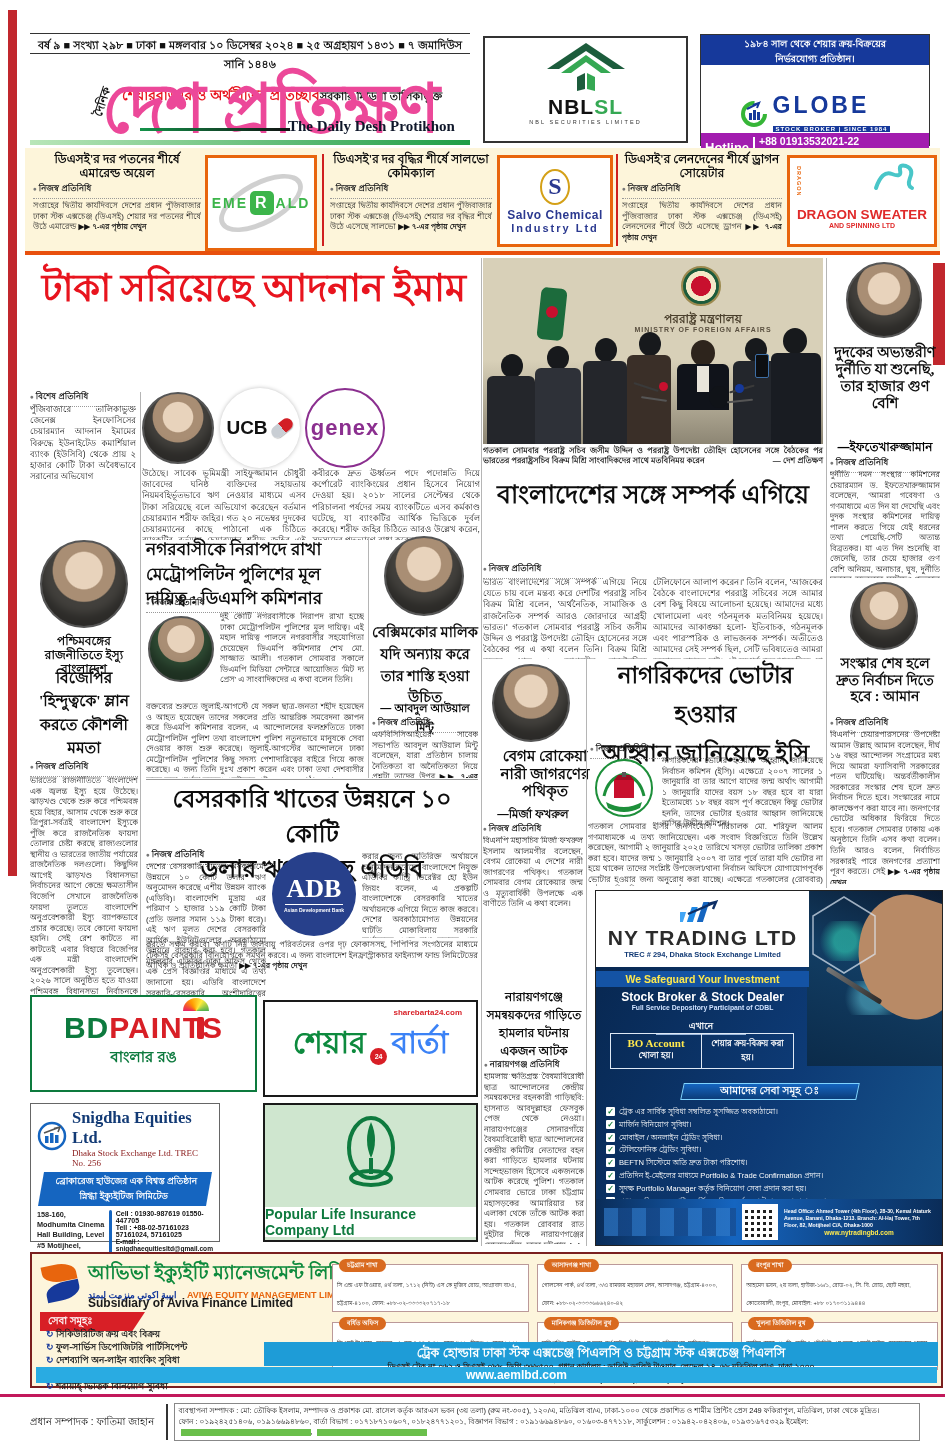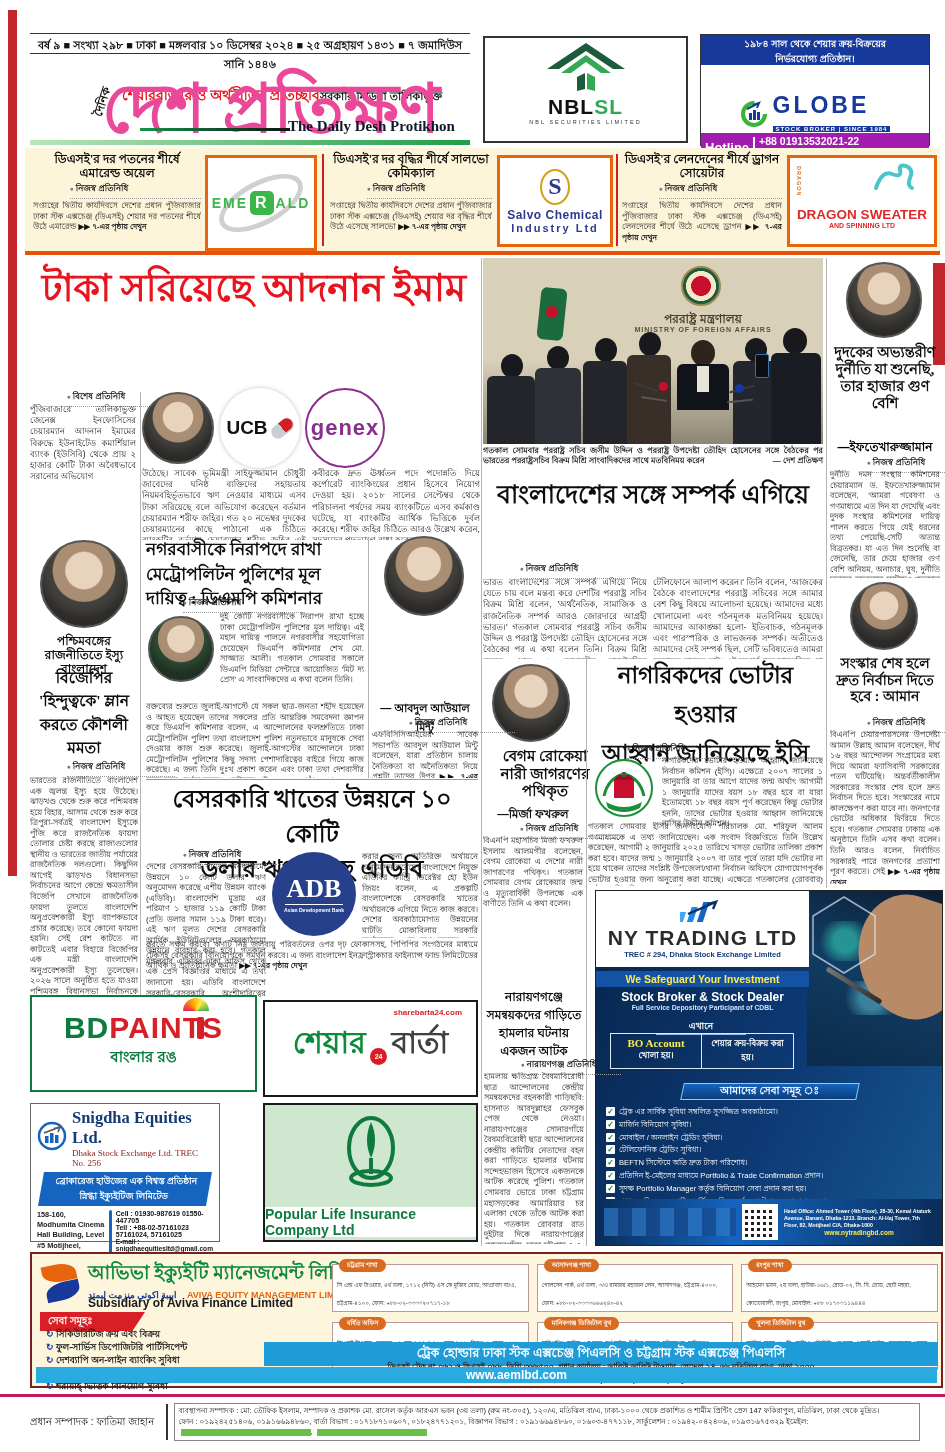--- a/index.html
+++ b/index.html
@@ -5,21 +5,21 @@
   html,body{margin:0;padding:0;background:#d9d9d9;font-family:"Liberation Sans",sans-serif;}
   .page{position:relative;width:945px;height:1452px;background:#ffffff;margin:0 auto;overflow:hidden;}
   *{box-sizing:border-box;}
   .abs{position:absolute;}
   .c{text-align:center;}
   .b{font-weight:bold;}
   .serif{font-family:"Liberation Serif",serif;}
   .hl{font-weight:bold;color:#0d0d0d;text-align:center;font-family:"Liberation Serif",serif;line-height:1.18;}
   .body-text{font-size:8.5px;line-height:1.32;color:#1c1c1c;text-align:justify;overflow:hidden;}
   .more{font-weight:bold;color:#111;}
-  .byline{font-size:8.5px;font-weight:bold;color:#222;border-bottom:1px dotted #999;padding-bottom:2px;margin-left:37px;}
+  .byline{font-size:8.5px;font-weight:bold;color:#222;border-bottom:1px dotted #999;padding-bottom:2px;}
   .byline::before{content:"● ";font-size:6.5px;color:#777;}
   .portrait{border-radius:50%;border:2px solid #555;background:radial-gradient(circle at 50% 34%,#e8d3bc 0 26%,#a98e74 28% 44%,#43413d 46% 100%);box-shadow:inset 0 -12px 10px rgba(0,0,0,.35);}
   .vrule{width:1px;background:#b5b5b5;}
   .hrule{height:1px;background:#9a9a9a;}
   .logo-box{background:#fff;border:3px solid #e8650d;display:flex;align-items:center;justify-content:center;flex-direction:column;}
   .chk{display:inline-block;width:9px;height:9px;background:#fff;color:#0a7a2f;font-size:8px;line-height:9px;text-align:center;font-weight:bold;margin-right:4px;flex:0 0 9px;border-radius:1px;}
   .chk::before{content:"✓";}
   .svc-row{display:flex;align-items:flex-start;color:#fff;font-size:7.6px;line-height:1.4;margin-bottom:2.2px;}
   .av-item{font-size:9px;font-weight:bold;color:#222;line-height:1.45;}
   .av-item::before{content:"↻  ";color:#16399b;font-weight:bold;}
@@ -281,20 +281,21 @@
   <div class="abs byline" style="left:146px;top:596px;width:120px;">নিজস্ব প্রতিনিধি</div>
   <div class="abs portrait" style="left:148px;top:616px;width:66px;height:66px;background:radial-gradient(circle at 50% 34%,#e8d3bc 0 26%,#a98e74 28% 44%,#2e4a33 46% 100%);"></div>
   <div class="abs body-text" style="left:220px;top:612px;width:144px;height:88px;font-size:8px;">দুই কোটি নগরবাসীকে নিরাপদ রাখা হচ্ছে ঢাকা মেট্রোপলিটন পুলিশের মূল দায়িত্ব। এই মহান দায়িত্ব পালনে নগরবাসীর সহযোগিতা চেয়েছেন ডিএমপি কমিশনার শেখ মো. সাজ্জাত আলী। গতকাল সোমবার সকালে ডিএমপি মিডিয়া সেন্টারে আয়োজিত 'মিট দ্য প্রেস' এ সাংবাদিকদের এ কথা বলেন তিনি।</div>
   <div class="abs body-text" style="left:146px;top:702px;width:218px;height:76px;font-size:8px;">
     <span>বক্তব্যের শুরুতে জুলাই-আগস্টে যে সকল ছাত্র-জনতা শহীদ হয়েছেন ও আহত হয়েছেন তাদের সকলের প্রতি আন্তরিক সমবেদনা জ্ঞাপন করে ডিএমপি কমিশনার বলেন, এ আন্দোলনের ফলশ্রুতিতে ঢাকা মেট্রোপলিটন পুলিশ তথা বাংলাদেশ পুলিশ নতুনভাবে মানুষকে সেবা দেওয়ার কাজ শুরু করেছে। জুলাই-আগস্টের আন্দোলনে ঢাকা মেট্রোপলিটন পুলিশের কিছু সদস্য পেশাদারিত্বের বাইরে গিয়ে কাজ করেছে। এ জন্য তিনি দুঃখ প্রকাশ করেন এবং ঢাকা তথা দেশবাসীর কাছে ক্ষমা প্রার্থনা করেন। একইসঙ্গে এই</span>
     <span class="more" style="font-size:7.5px;">▶▶ ৭-এর পৃষ্ঠায় দেখুন</span>
   </div>
 
   <div class="abs vrule" style="left:368px;top:538px;height:240px;"></div>
   <div class="abs portrait" style="left:384px;top:536px;width:80px;height:80px;"></div>
+  <div class="abs hl" style="left:372px;top:622px;width:106px;font-size:14.5px;line-height:1.5;"><span>বেক্সিমকোর মালিক যদি অন্যায় করে তার শাস্তি হওয়া উচিত</span></div>
   <div class="abs b c" style="left:372px;top:700px;width:106px;font-size:11px;">— আবদুল আউয়াল মিন্টু</div>
   <div class="abs byline" style="left:372px;top:716px;width:106px;">নিজস্ব প্রতিনিধি</div>
   <div class="abs body-text" style="left:372px;top:730px;width:106px;height:48px;font-size:8px;">
     <span>এফবিসিসিআইয়ের সাবেক সভাপতি আবদুল আউয়াল মিন্টু বলেছেন, যারা প্রতিষ্ঠান চালায় নৈতিকতা বা অনৈতিকতা নিয়ে প্রশ্নটা তাদের উপর</span>
     <span class="more" style="font-size:7.5px;">▶▶ ৭-এর পৃষ্ঠায় দেখুন</span>
   </div>
 
   <div class="abs hrule" style="left:146px;top:779px;width:332px;"></div>
   <div class="abs hl" style="left:146px;top:782px;width:332px;font-size:24px;line-height:1.45;">
     <span style="display:block;">বেসরকারি খাতের উন্নয়নে ১০ কোটি</span>
@@ -424,21 +425,21 @@
       <span style="position:absolute;right:19px;top:6px;width:7px;height:22px;background:#d81f26;border-radius:2px;"></span>
     </div>
     <div style="font-size:15px;font-weight:bold;color:#0d7a3e;">বাংলার রঙ</div>
   </div>
 
   <div class="abs" style="left:263px;top:1000px;width:215px;height:97px;border:2.5px solid #1a1a1a;background:#fff;text-align:center;">
     <div style="font-size:8px;font-weight:bold;color:#d81f26;text-align:right;padding:6px 14px 0 0;">sharebarta24.com</div>
     <div style="position:relative;display:inline-block;margin-top:2px;">
       <span style="font-size:30px;font-weight:bold;color:#0d8a3e;font-family:'Liberation Serif',serif;">শেয়ার</span>
       <span style="display:inline-block;width:17px;height:17px;border-radius:50%;background:#d81f26;color:#fff;font-size:7px;font-weight:bold;line-height:17px;vertical-align:-6px;">24</span>
-      <span style="font-size:30px;font-weight:bold;color:#404040;font-family:'Liberation Serif',serif;">বার্তা</span>
+      <span style="font-size:30px;font-weight:bold;color:#3b82f6;font-family:'Liberation Serif',serif;">বার্তা</span>
     </div>
   </div>
 
   <div class="abs" style="left:30px;top:1103px;width:190px;height:139px;border:1.5px solid #666;background:#fff;">
     <div style="display:flex;align-items:center;gap:5px;padding:4px 6px 0 6px;">
       <span>
         <svg width="30" height="30" viewBox="0 0 30 30">
           <circle cx="15" cy="15" r="13" fill="#fff" stroke="#1565c0" stroke-width="2.5"></circle>
           <rect x="8" y="15" width="3.5" height="7" fill="#1565c0"></rect>
             <rect x="13" y="12" width="3.5" height="10" fill="#1565c0"></rect>
@@ -516,21 +517,21 @@
     <div style="position:absolute;left:4px;bottom:3px;width:901px;background:#29abe2;color:#fff;font-weight:bold;font-size:12px;padding:1px 0 1px 430px;">
       <span>www.aemlbd.com</span>
     </div>
   </div>
 
   <div class="abs" style="left:0px;top:1394px;width:945px;height:2.5px;background:#c2185b;"></div>
   <div class="abs" style="left:30px;top:1400px;width:890px;height:44px;display:flex;align-items:center;gap:6px;">
     <span style="flex:0 0 130px;font-size:10px;color:#111;">প্রধান সম্পাদক : ফাতিমা জাহান</span>
     <span style="width:1.5px;height:36px;background:#333;"></span>
     <span style="flex:1;border:1px solid #888;padding:2px 4px;">
-      <span style="display:block;font-size:7.4px;line-height:1.4;color:#111;">ব্যবস্থাপনা সম্পাদক : মো: তৌফিক ইসলাম, সম্পাদক ও প্রকাশক মো. রাসেল কর্তৃক আরএস ভবন (৩য় তলা) (রুম নং-৩০৫), ১২০/এ, মতিঝিল বা/এ, ঢাকা-১০০০ থেকে প্রকাশিত ও শামীম প্রিন্টিং প্রেস 147 ফকিরাপুল, মতিঝিল, ঢাকা থেকে মুদ্রিত।</span>
+      <span style="display:block;font-size:7.4px;line-height:1.4;color:#111;">ব্যবস্থাপনা সম্পাদক : মো: তৌফিক ইসলাম, সম্পাদক ও প্রকাশক মো. রাসেল কর্তৃক আরএস ভবন (৩য় তলা) (রুম নং-৩০৫), ১২০/এ, মতিঝিল বা/এ, ঢাকা-১০০০ থেকে প্রকাশিত ও শামীম প্রিন্টিং প্রেস 249 ফকিরাপুল, মতিঝিল, ঢাকা থেকে মুদ্রিত।</span>
       <span style="display:block;font-size:7.4px;line-height:1.4;color:#111;">
         <span>ফোন : ০১৯২৪২৫১৪০৬, ০১৯১৬৬৯৪৮৬০, বার্তা বিভাগ : ০১৭১৮৭১০৬০৭, ০১৮২৪৭৭১২০১, বিজ্ঞাপন বিভাগ : ০১৯১৬৬৯৪৮৬০, ০১৬০৩-৪৭৭১১৮, সার্কুলেশন : ০১৯৪২-০৪২৪০৬, ০১৯৩১৬৭৫৩২৯ ইমেইল:</span>
         <span class="email-block" style="width:130px;"></span><span style="font-size:7.4px;">,</span>
         <span class="email-block" style="width:110px;"></span>
       </span>
     </span>
   </div>
 
 </div>
 

